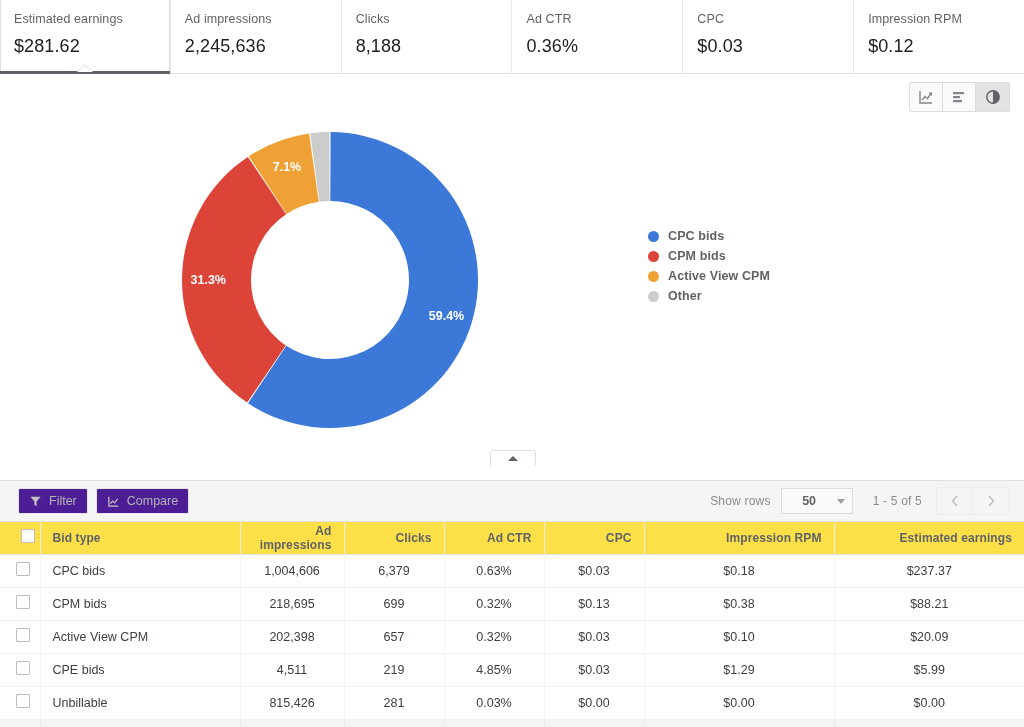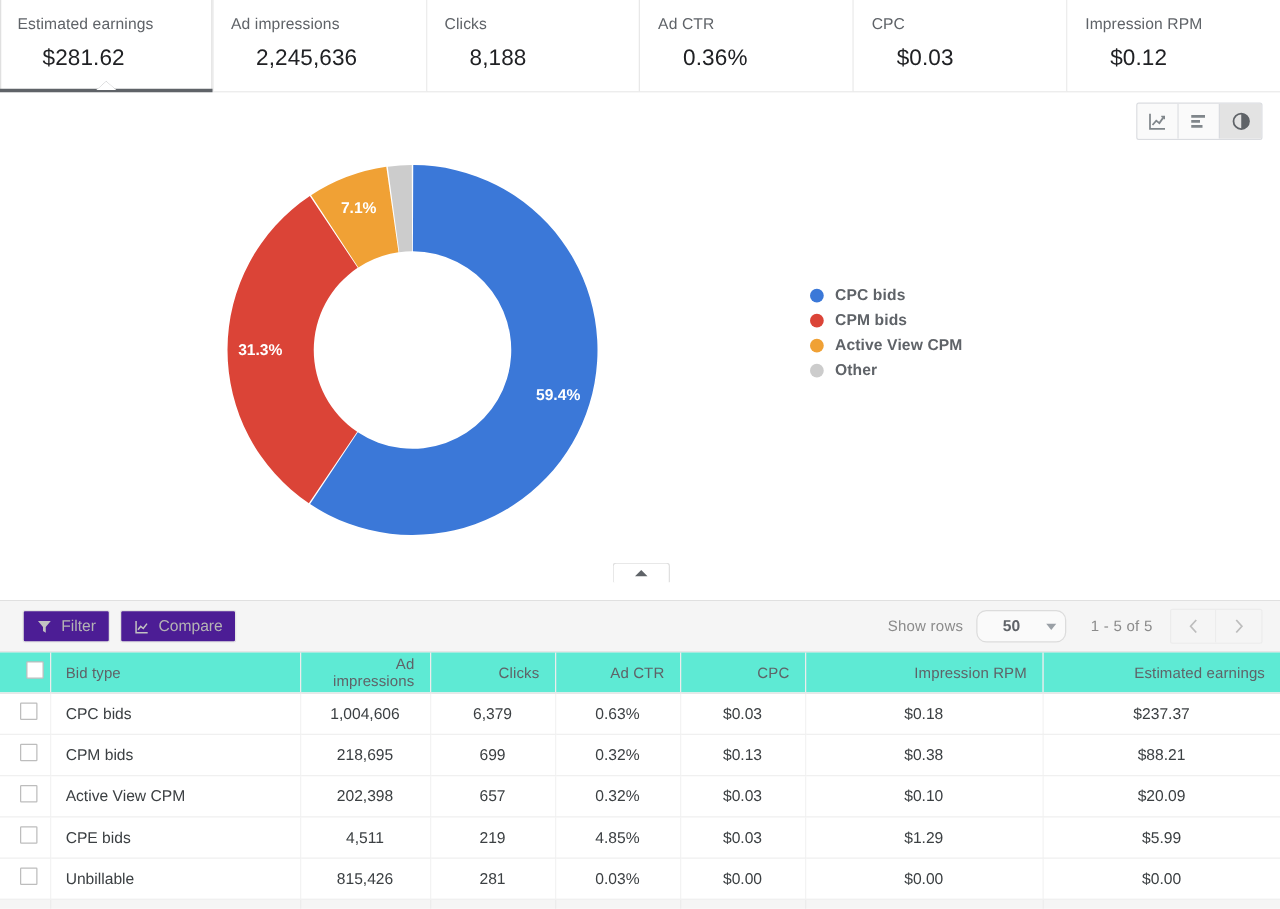--- a/index.html
+++ b/index.html
@@ -35,21 +35,20 @@
     color: #5f6368;
     letter-spacing: .1px;
     line-height: 16px;
   }
   .metric-value {
     font-size: 18px;
     color: #202124;
     margin-top: 8px;
     line-height: 22px;
     letter-spacing: .1px;
-    margin-left: 20px;
   }
   .metric.selected { box-shadow: inset 1px 0 0 #e0e0e0, inset -1px 0 0 #e0e0e0; }
   .metric.selected .sel-bar {
     position: absolute; left: 0; right: 0; bottom: -1px;
     height: 3px; background: #5f6368;
   }
   .metric.selected .sel-notch {
     position: absolute; bottom: 1px; left: 50%; transform: translateX(-50%);
     width: 0; height: 0;
     border-left: 8px solid transparent;
@@ -171,21 +170,21 @@
   .tb-btn svg { margin-right: 7px; display:block; }
   .tb-spacer { flex: 1; }
   .tb-label {
     font-size: 12px; color: #8b8b8b; margin-right: 10px;
     letter-spacing: .2px;
   }
   .rows-select {
     display: flex; align-items: center; justify-content: space-between;
     width: 72px; height: 26px;
     border: 1px solid #dcdcdc;
-    border-radius: 8px;
+    border-radius: 0;
     background: #fafafa;
     padding: 0 7px 0 0;
     cursor: pointer;
     margin-right: 20px;
   }
   .rows-select .val {
     flex: 1; text-align: center;
     font-size: 12.5px; font-weight: bold; color: #5f6368;
   }
   .rows-select .chev {
@@ -214,25 +213,25 @@
   .pager-btn:last-child { border-right: none; }
 
   
   table {
     width: 100%;
     border-collapse: collapse;
     table-layout: fixed;
   }
   thead th {
     height: 32px;
-    background: #5eead4;
+    background: #fde047;
     border-bottom: 1px solid #e0e0e0;
     border-right: 1px solid #ececec;
     font-size: 12px;
-    font-weight: normal;
+    font-weight: bold;
     color: #5f6368;
     letter-spacing: .1px;
     padding: 0 12px;
     cursor: pointer;
   }
   thead th:last-child { border-right: none; }
   tbody td {
     height: 33px;
     border-bottom: 1px solid #f0f0f0;
     border-right: 1px solid #f3f3f3;

